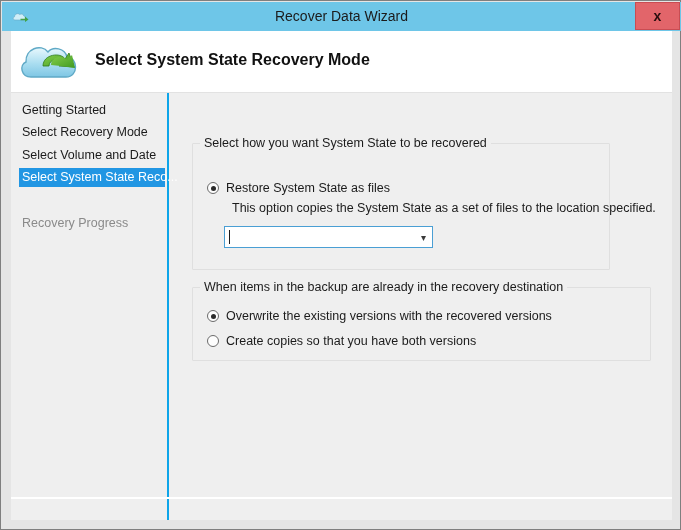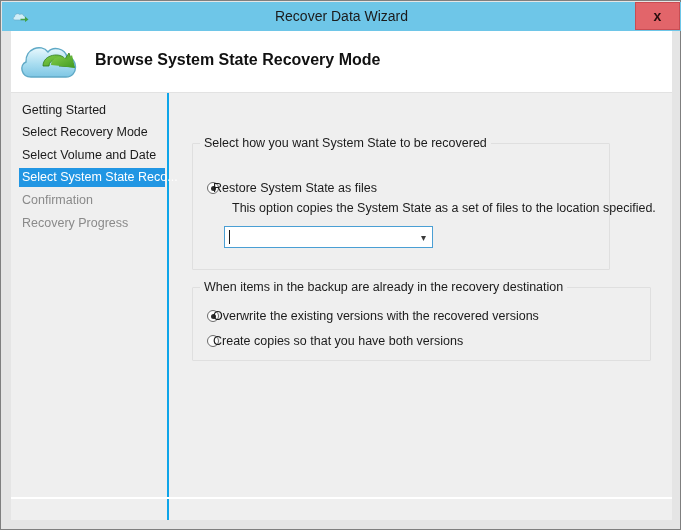--- a/index.html
+++ b/index.html
@@ -180,21 +180,21 @@
   .radio.checked::after {
     content: "";
     position: absolute;
     left: 2.5px; top: 2.5px;
     width: 5px; height: 5px;
     border-radius: 50%;
     background: #2b2b2b;
   }
   .radio-label {
     position: absolute;
-    left: 6px;
+    left: 19px;
     top: 0;
     font-size: 12.5px;
     color: #1b1b1b;
     line-height: 16px;
   }
   .helper-text {
     position: absolute;
     font-size: 12.5px;
     color: #1b1b1b;
     white-space: nowrap;
@@ -297,31 +297,30 @@
               <stop offset="0%" stop-color="#86cf4c"></stop>
               <stop offset="100%" stop-color="#3f9921"></stop>
             </linearGradient>
           </defs>
           <path d="M14 42 C4 42 2 30 9 27 C8 14 24 8 31 17 C36 11 48 13 50 22 C61 22 62 42 49 42 Z" fill="url(#cg)" stroke="#5fa9c6" stroke-width="1.4"></path>
           <path d="M26 31 C26 19 44 17 48 24 L52 18 L57 32 L42 31 L47 27 C43 22 32 24 32 31 Z" fill="url(#ag)" stroke="#2e7a18" stroke-width="0.8"></path>
           <path d="M40 19 L58 14 L62 27 L46 33 Z" fill="none"></path>
           <path d="M34 30 C34 21 47 20 50 25 L55 20 L58 33 L44 31 Z" fill="url(#ag)"></path>
         </svg>
       </div>
-      <div class="header-title">Browse System State Recovery Mode</div>
+      <div class="header-title">Select System State Recovery Mode</div>
     </div>
 
     <div class="body-area">
 
       <div class="sidebar">
         <div class="nav-item" style="top:8px;">Getting Started</div>
         <div class="nav-item" style="top:30px;">Select Recovery Mode</div>
         <div class="nav-item" style="top:53px;">Select Volume and Date</div>
         <div class="nav-item selected" style="top:75px;">Select System State Reco...</div>
-        <div class="nav-item dim" style="top:98px;">Confirmation</div>
         <div class="nav-item dim" style="top:121px;">Recovery Progress</div>
       </div>
 
       <div class="content">
 
         <div class="groupbox" style="left:21px; top:50px; width:418px; height:127px;">
           <div class="group-legend">Select how you want System State to be recovered</div>
 
           <div class="radio-row" style="left:14px; top:36px;">
             <span class="radio checked"></span>

